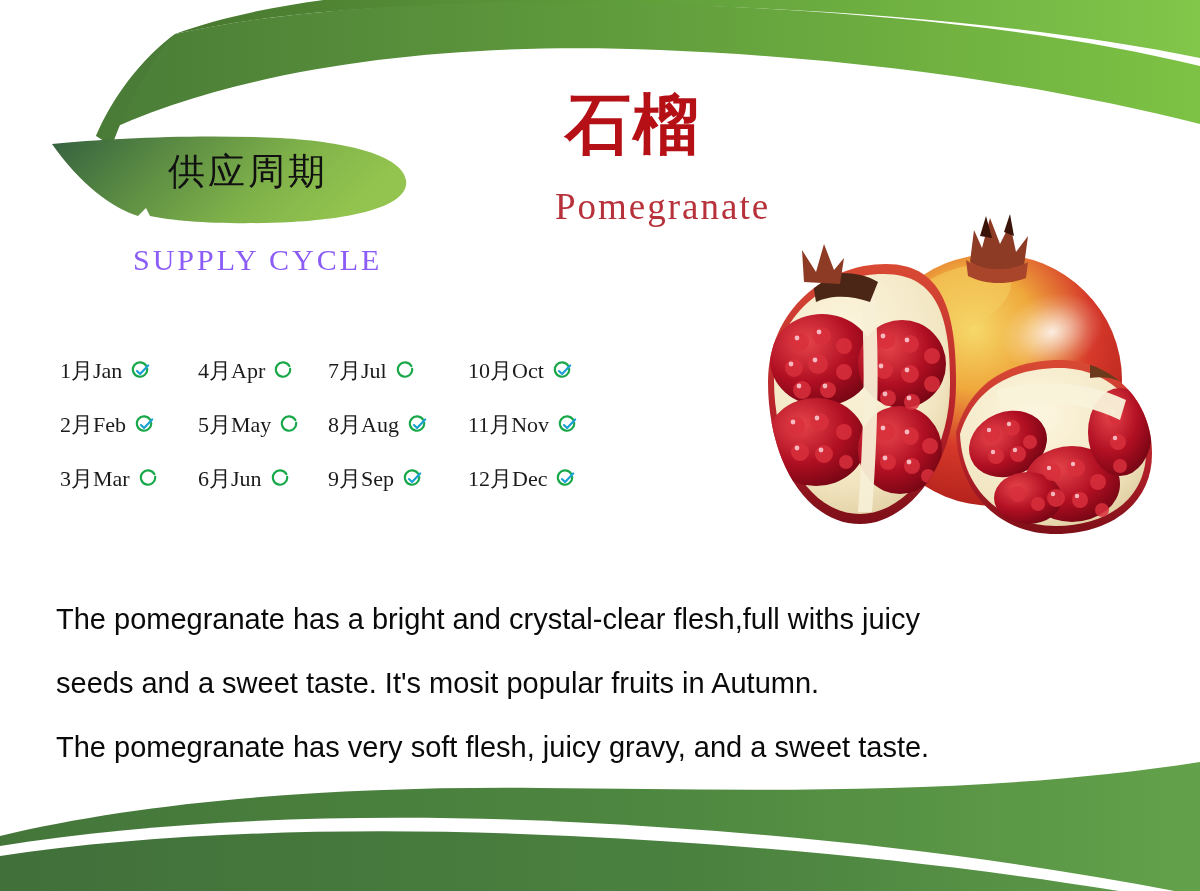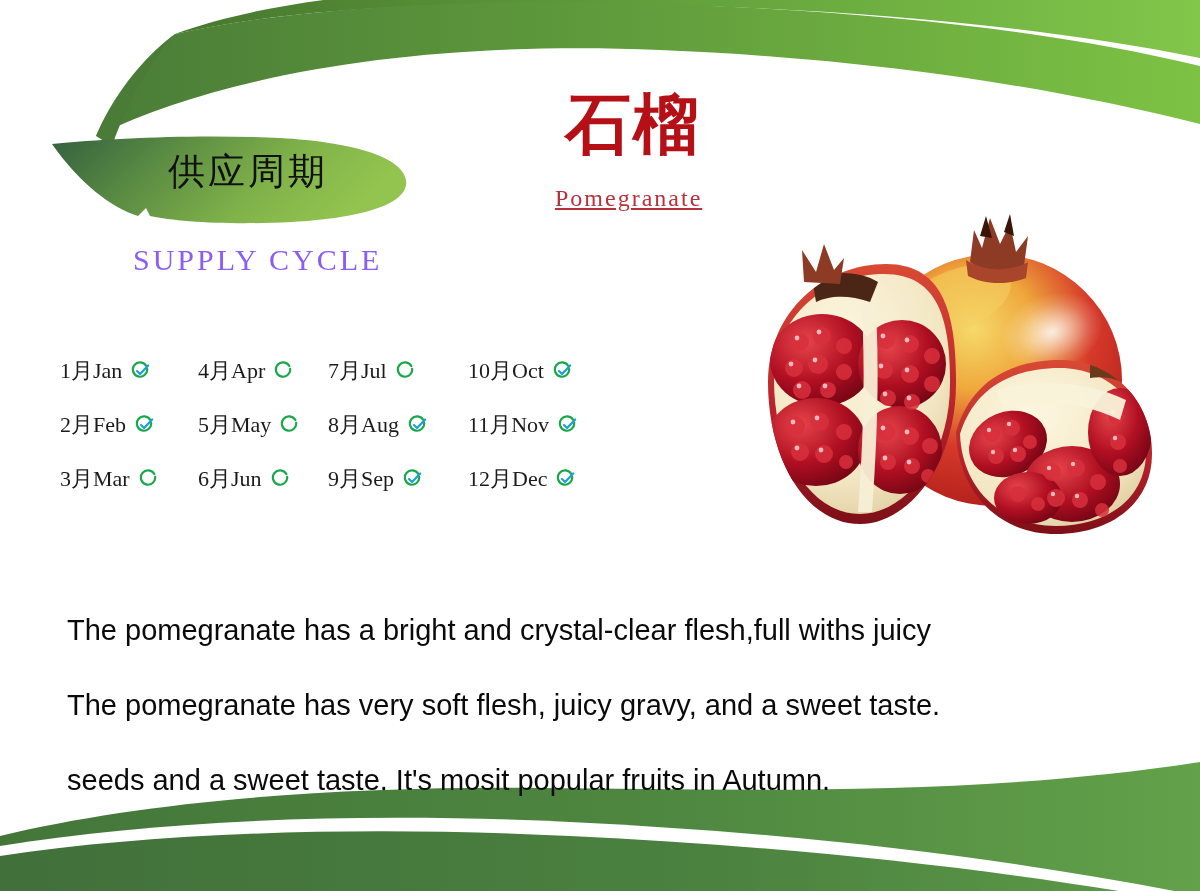--- a/index.html
+++ b/index.html
@@ -54,38 +54,37 @@
   
   .title-cn{
     position:absolute;left:565px;top:92px;
     font-family:"Liberation Serif", serif;
     font-size:66px;font-weight:bold;color:#b41016;
     letter-spacing:2px;line-height:1;white-space:nowrap;text-align:right;
   }
   .title-en{
     position:absolute;left:555px;top:185px;
     font-family:"Liberation Serif", serif;
-    font-size:24px;color:#b7313a;letter-spacing:2px;
+    font-size:37px;color:#b7313a;letter-spacing:2px;
     white-space:nowrap;
-    text-decoration:underline;
   }
 
   
   .fruit{position:absolute;left:760px;top:132px;width:420px;height:420px;}
   .fruit svg{width:100%;height:100%;display:block;}
 
   
   .body-copy{
     position:absolute;left:52px;top:585px;width:1110px;
     font-family:"Liberation Sans Narrow","Liberation Sans", sans-serif;
     font-size:29px;color:#0a0a0a;
     line-height:60px;
     letter-spacing:0px;
   }
-  .body-copy p{margin:15px;white-space:nowrap;}
+  .body-copy p{margin:4px;white-space:nowrap;}
 
   
   .watermark{
     position:absolute;left:1012px;top:800px;width:140px;height:62px;
     text-align:center;color:rgba(255,255,255,0.55);
     user-select:none;
   }
   .wm-cn{
     font-family:"Liberation Serif", serif;
     font-size:27px;font-weight:bold;letter-spacing:3px;line-height:30px;
@@ -444,18 +443,18 @@
                    C 324,270 280,266 242,276 Z" fill="#f9f2da" opacity="0.95"></path>
           <path d="M 330,232 C 350,228 368,232 378,242 L 372,256
                    C 358,246 344,244 330,246 Z" fill="#6b3a1c"></path>
         </g>
       </g>
     </svg>
   </div>
 
   <div class="body-copy">
     <p>The pomegranate has a bright and crystal-clear flesh,full withs juicy</p>
+    <p>seeds and a sweet taste. It's mosit popular fruits in Autumn.</p>
     <p>The pomegranate has very soft flesh, juicy gravy, and a sweet taste.</p>
-    <p>seeds and a sweet taste. It's mosit popular fruits in Autumn.</p>
   </div>
 
 
 </div>
 
 </body></html>

